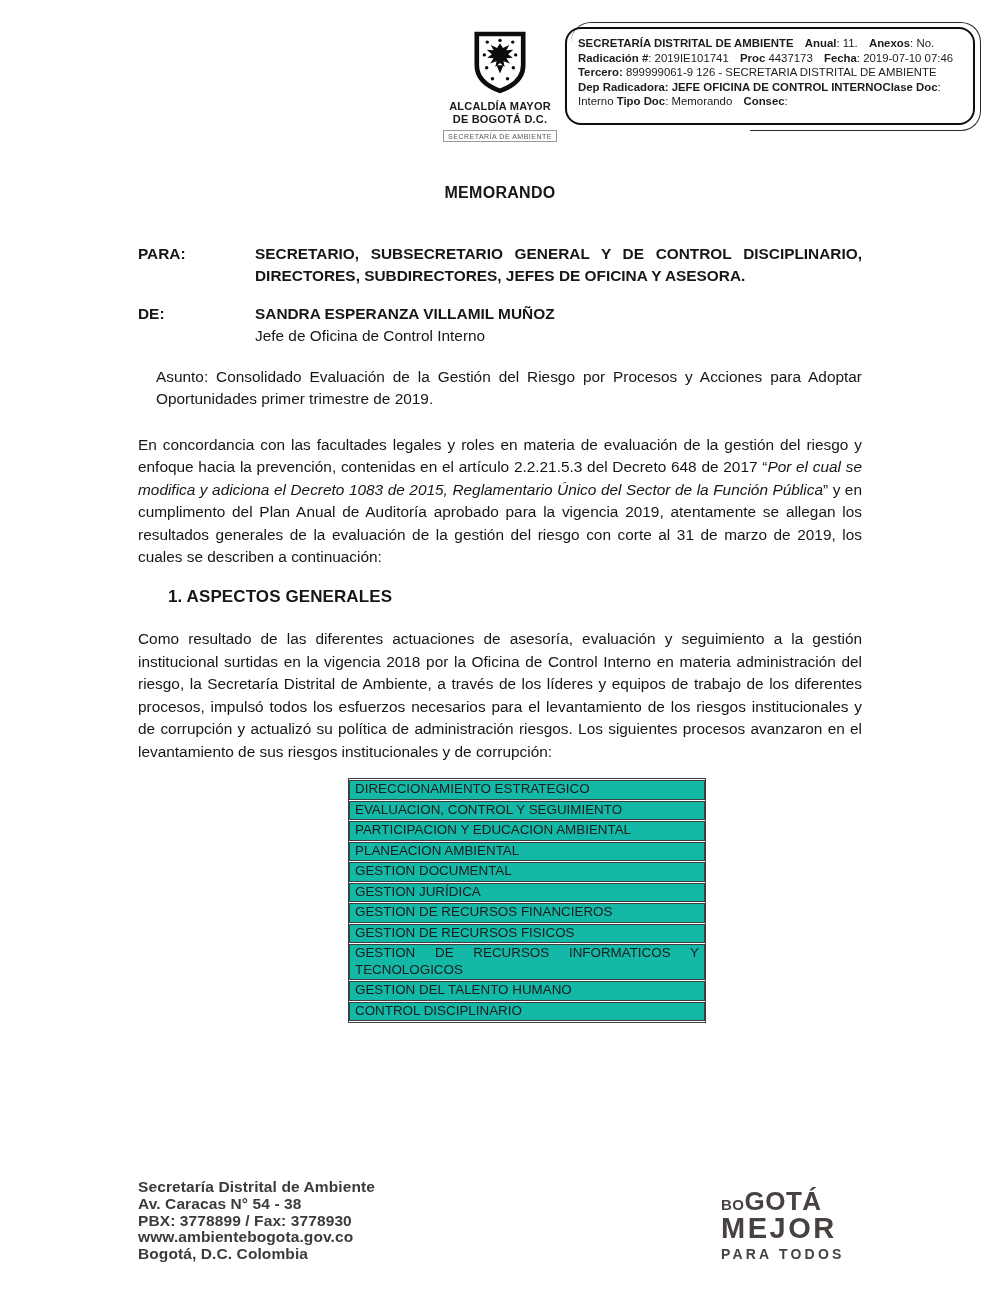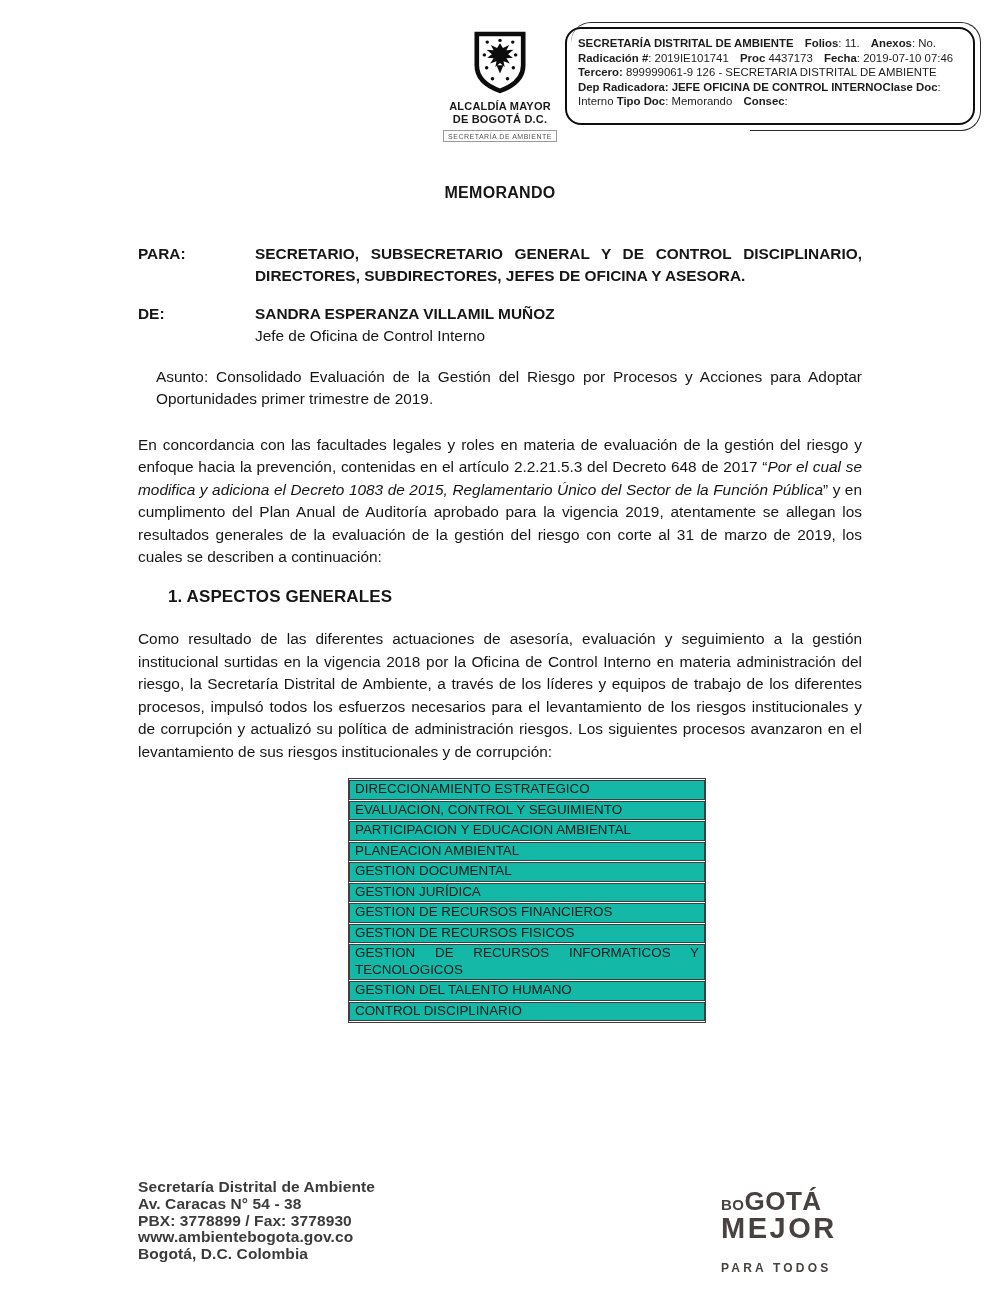--- a/index.html
+++ b/index.html
@@ -64,21 +64,21 @@
   
   .footer-address {
     position:absolute; left:138px; top:1179px;
     font-weight:bold; font-size:15.5px; line-height:16.8px; color:#3b3b3b; letter-spacing:0.1px;
   }
   .brand { position:absolute; left:721px; top:1186px; color:#474240; font-weight:bold; }
   .brand-line1 { display:flex; align-items:baseline; }
   .brand-bo { font-size:15px; letter-spacing:0.5px; }
   .brand-gota { font-size:26px; letter-spacing:0.5px; }
   .brand-mejor { font-size:29px; letter-spacing:2.5px; margin-top:-5px; }
-  .brand-para { font-size:12px; letter-spacing:3.2px; margin-top:16px; }
+  .brand-para { font-size:14px; letter-spacing:3.2px; margin-top:1px; }
 </style>
 </head>
 <body>
 
 <div class="page">
 
   <div class="logo-block">
     <svg class="crest" width="58" height="66" viewBox="0 0 100 112" aria-hidden="true">
       <path d="M10 6 H90 V60 Q90 90 50 104 Q10 90 10 60 Z" fill="#ffffff" stroke="#0c0c0c" stroke-width="8"></path>
       <circle cx="28" cy="20" r="3" fill="#0c0c0c"></circle>
@@ -94,21 +94,21 @@
       <path d="M44 60 L56 60 L50 74 Z" fill="#0c0c0c"></path>
     </svg>
     <div class="alcaldia">ALCALDÍA MAYOR</div>
     <div class="alcaldia" style="margin-top:0">DE BOGOTÁ D.C.</div>
     <div class="secretaria-box">SECRETARÍA DE AMBIENTE</div>
   </div>
 
   <div class="stamp">
     <div class="stamp-line">
       <span class="b">SECRETARÍA DISTRITAL DE AMBIENTE</span>
-      <span class="b ml">Folios</span><span>: 11.</span>
+      <span class="b ml">Anual</span><span>: 11.</span>
       <span class="b ml">Anexos</span><span>: No.</span>
     </div>
     <div class="stamp-line">
       <span class="b">Radicación #</span><span>: 2019IE101741</span>
       <span class="b ml">Proc</span> <span>4437173</span>
       <span class="b ml">Fecha</span><span>: 2019-07-10 07:46</span>
     </div>
     <div class="stamp-line">
       <span class="b">Tercero:</span><span> 899999061-9 126 - SECRETARIA DISTRITAL DE AMBIENTE</span>
     </div>

